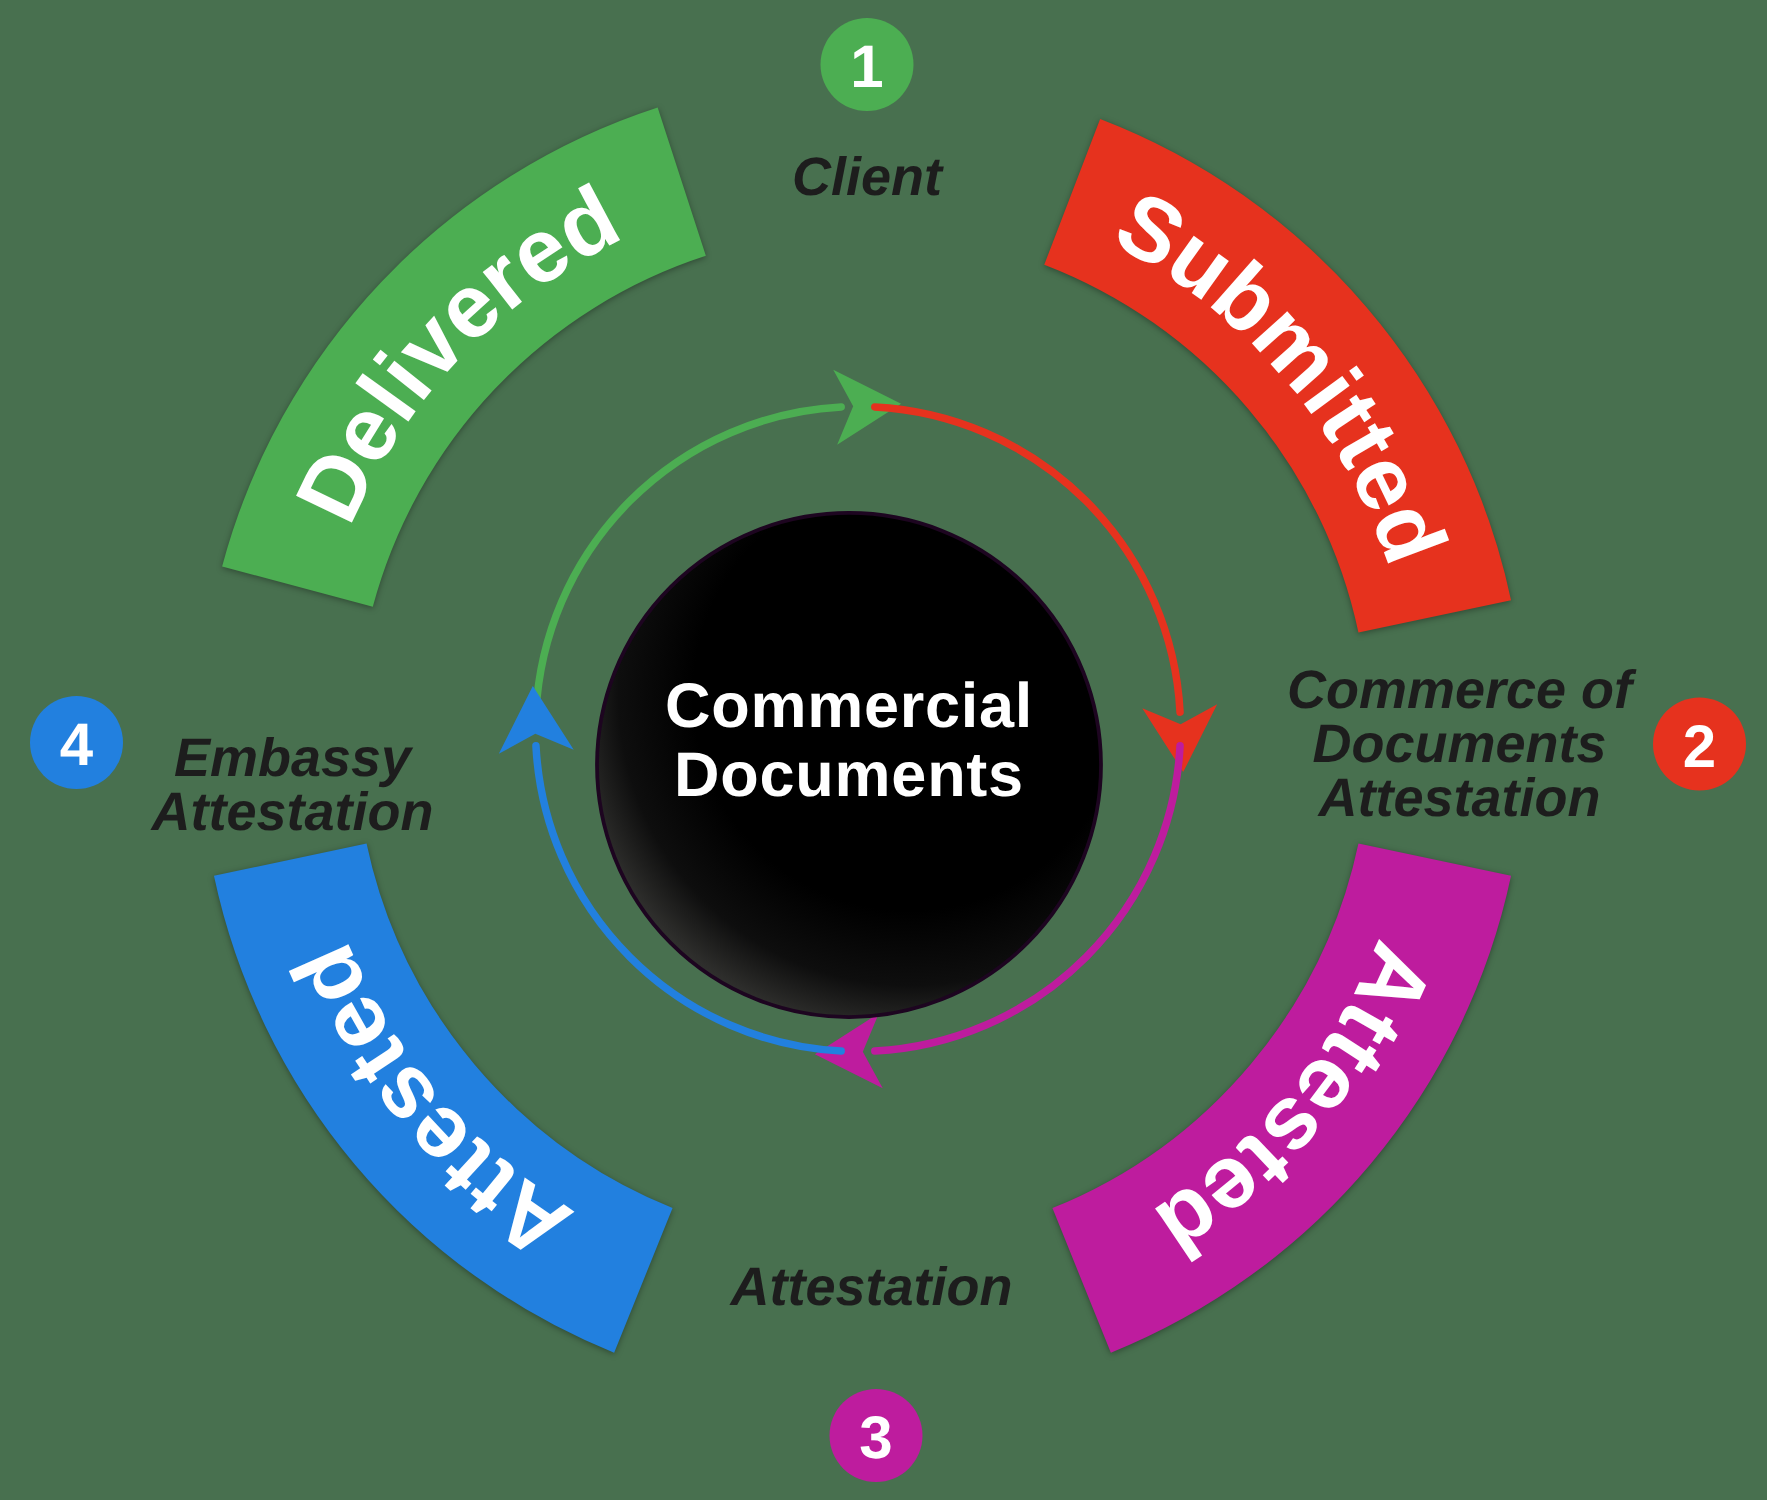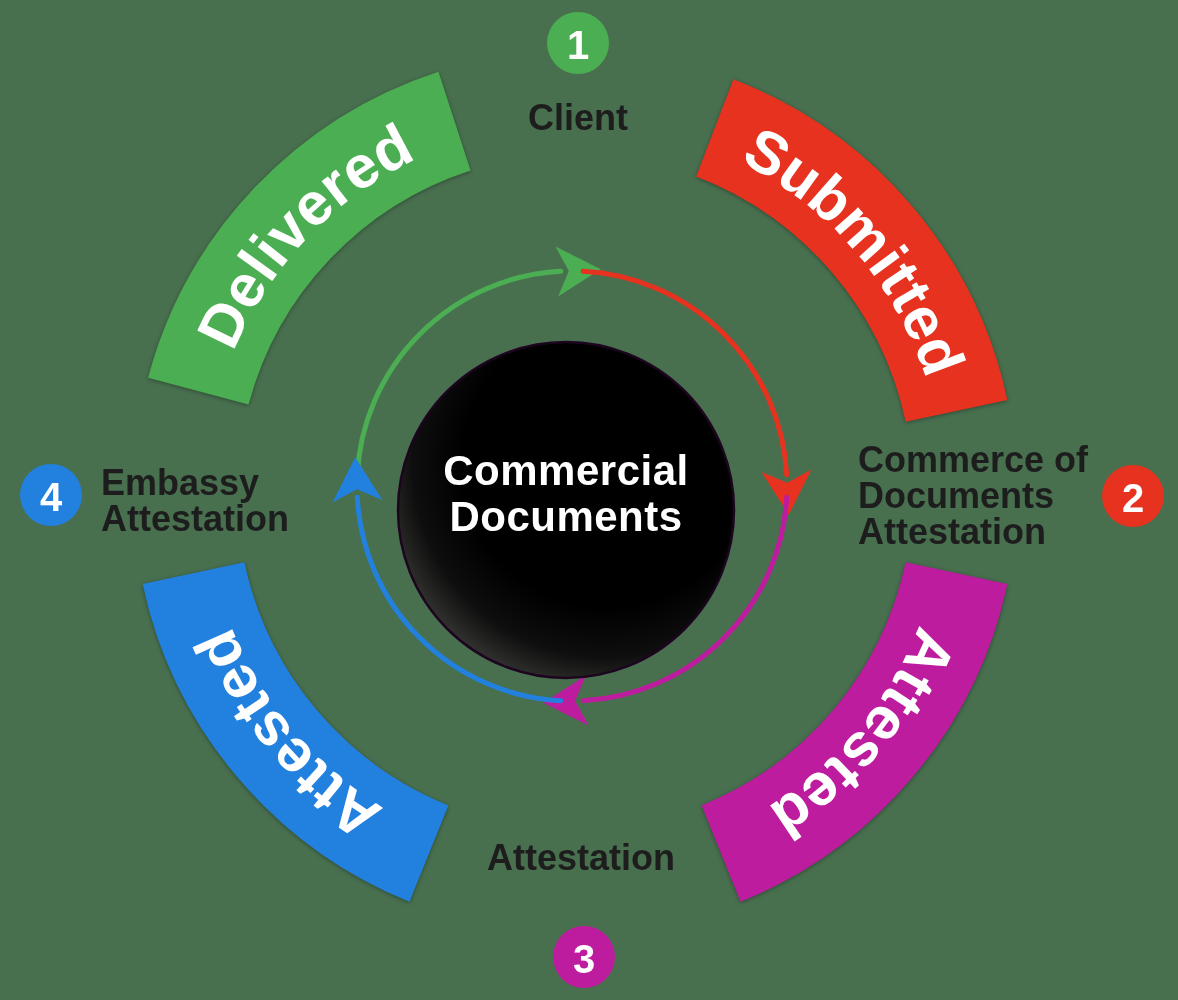--- a/index.html
+++ b/index.html
@@ -36,22 +36,23 @@
     text-anchor:middle;
     dominant-baseline:central;
   }
   .step-label{
     position:absolute;
     transform:translate(-50%,-50%);
     color:#1d1d1d;
     font-size:36px;
     font-weight:700;
     line-height:36px;
-    text-align:left;
+    text-align:center;
     white-space:nowrap;
+    font-style:italic;
   }
 </style>
 </head>
 <body>
 
 <div class="stage" style="background-color: rgb(72, 112, 79);">
 
   <svg width="1178" height="1000" viewBox="0 0 1178 1000">
     <defs>
       <radialGradient id="ballGrad" cx="0.62" cy="0.36" r="0.78">
@@ -132,18 +133,18 @@
   <div class="step-label" style="left:973px;top:496px;">
     <div>Commerce of</div>
     <div>Documents</div>
     <div>Attestation</div>
   </div>
 
   <div class="step-label" style="left:581px;top:858px;">
     <div>Attestation</div>
   </div>
 
-  <div class="step-label" style="left:195px;top:501px;">
+  <div class="step-label" style="left:195px;top:523px;">
     <div>Embassy</div>
     <div>Attestation</div>
   </div>
 
 </div>
 
 </body></html>

